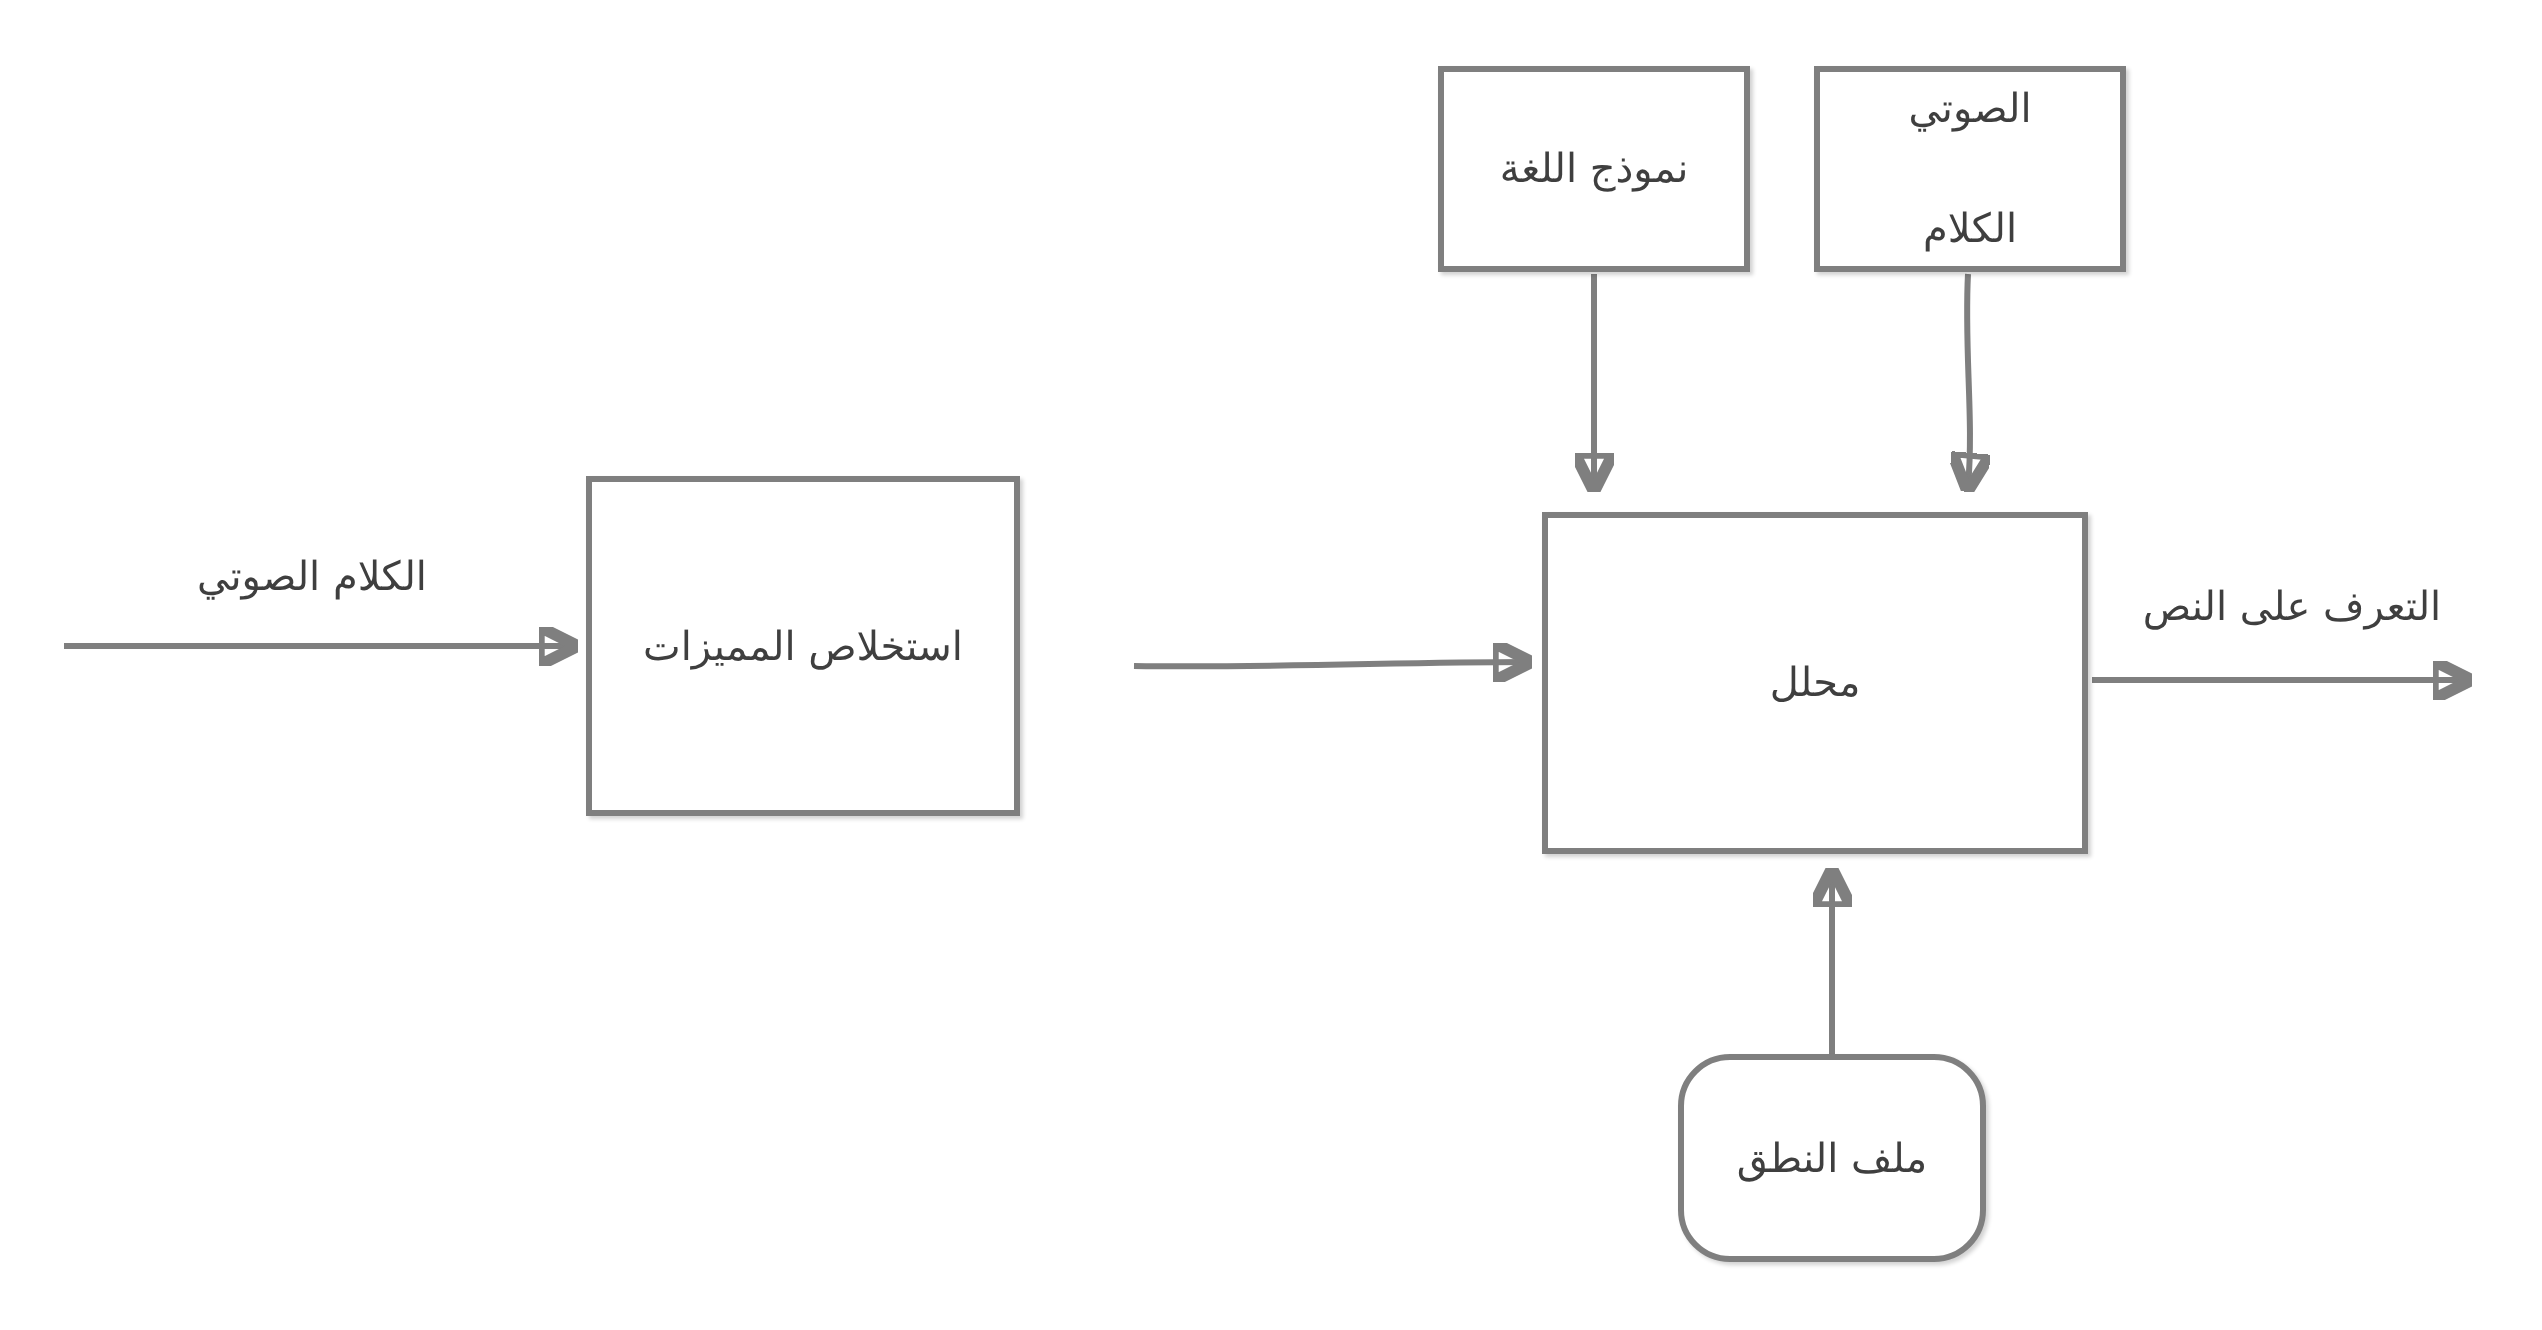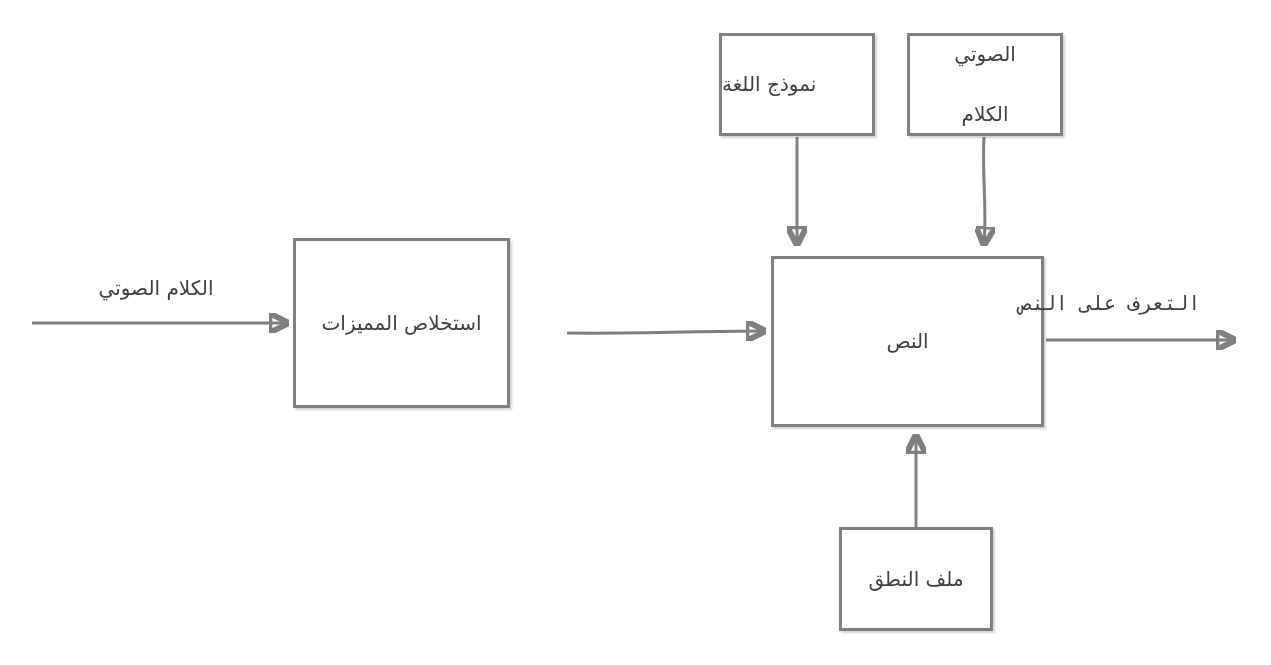--- a/index.html
+++ b/index.html
@@ -32,34 +32,34 @@
     align-items: center;
     justify-content: center;
     color: #3f3f3f;
     font-size: 20px;
     line-height: 1.55;
     direction: rtl;
     text-align: center;
   }
   #node-feature   { left: 293px; top: 238px; width: 217px; height: 170px; text-align: right; }
   #node-analyzer  { left: 771px; top: 256px; width: 273px; height: 171px; }
-  #node-lm        { left: 719px; top:  33px; width: 156px; height: 103px; align-items: flex-end; }
+  #node-lm        { left: 719px; top:  33px; width: 156px; height: 103px; }
   #node-am        { left: 907px; top:  33px; width: 156px; height: 103px; gap: 29px; }
-  #node-pron      { left: 839px; top: 527px; width: 154px; height: 104px; }
+  #node-pron      { left: 839px; top: 527px; width: 154px; height: 104px; border-radius: 26px; }
   .edge-label {
     position: absolute;
     color: #3f3f3f;
     font-size: 20px;
     direction: rtl;
     text-align: center;
     white-space: nowrap;
   }
   #label-audio-input { left:   76px; top: 276px; width: 160px; }
   #label-features    { left:  563px; top: 287px; width: 188px; }
-  #label-output      { left: 1016px; top: 291px; width: 188px; font-family: Liberation Mono, monospace; }
+  #label-output      { left: 1052px; top: 291px; width: 188px; }
 </style>
 </head>
 <body>
 
 <div class="canvas">
 
   <svg class="wires" viewBox="0 0 1271 665" aria-hidden="true">
     <defs>
       <marker id="arrowhead" viewBox="0 0 10 10" refX="8.5" refY="5" markerWidth="6.5" markerHeight="6.5" orient="auto">
         <path d="M0 0 L10 5 L0 10 Z" fill="#7f7f7f" stroke="none"></path>
@@ -71,21 +71,21 @@
     <path d="M797 137 V243" marker-end="url(#arrowhead)"></path>
     <path d="M984 137 C982 175 987 210 984 243" marker-end="url(#arrowhead)"></path>
     <path d="M916 527 V437" marker-end="url(#arrowhead)"></path>
   </svg>
 
   <div class="node" id="node-feature">
     <span>استخلاص المميزات</span>
   </div>
 
   <div class="node" id="node-analyzer">
-    <span>النص</span>
+    <span>محلل</span>
   </div>
 
   <div class="node" id="node-lm">
     <span>نموذج اللغة</span>
   </div>
 
   <div class="node" id="node-am">
     <span>الصوتي</span>
     <span>الكلام</span>
   </div>

